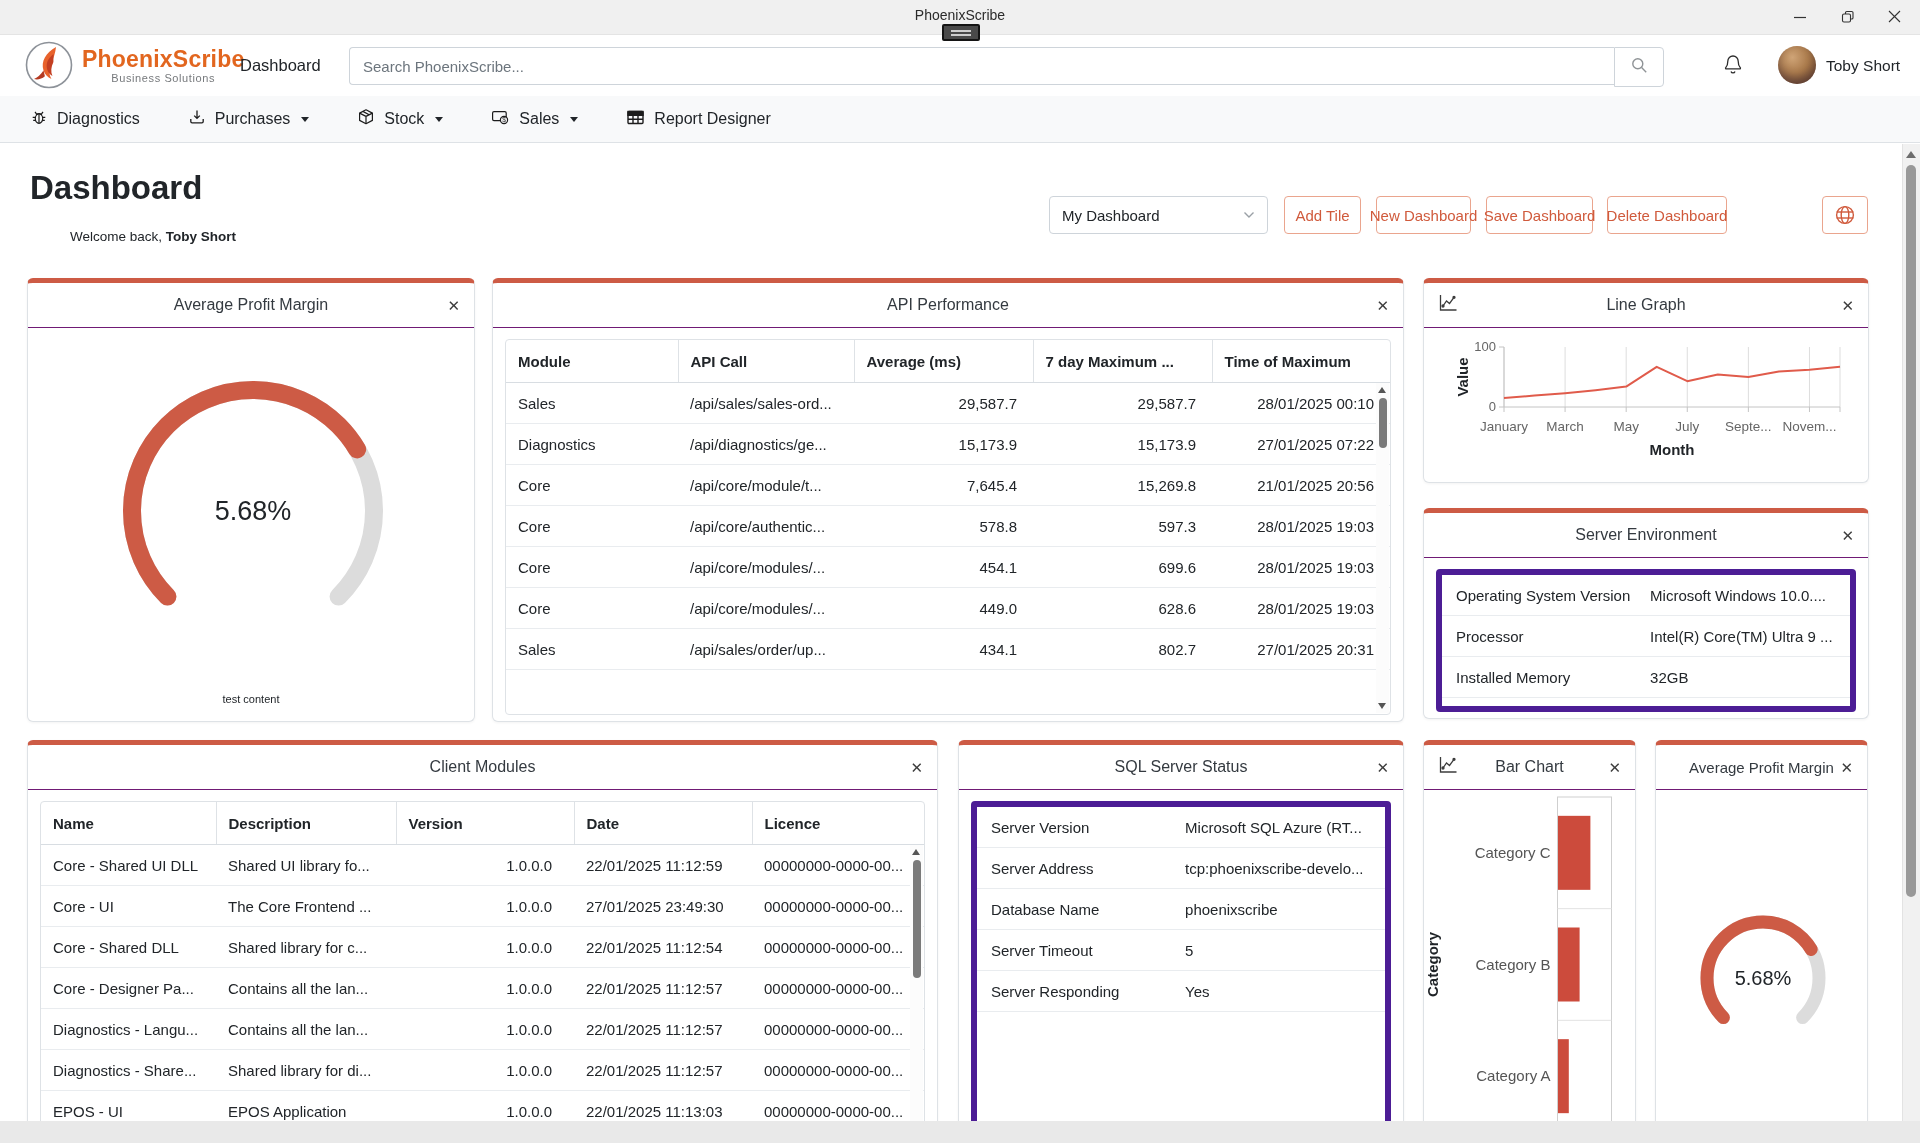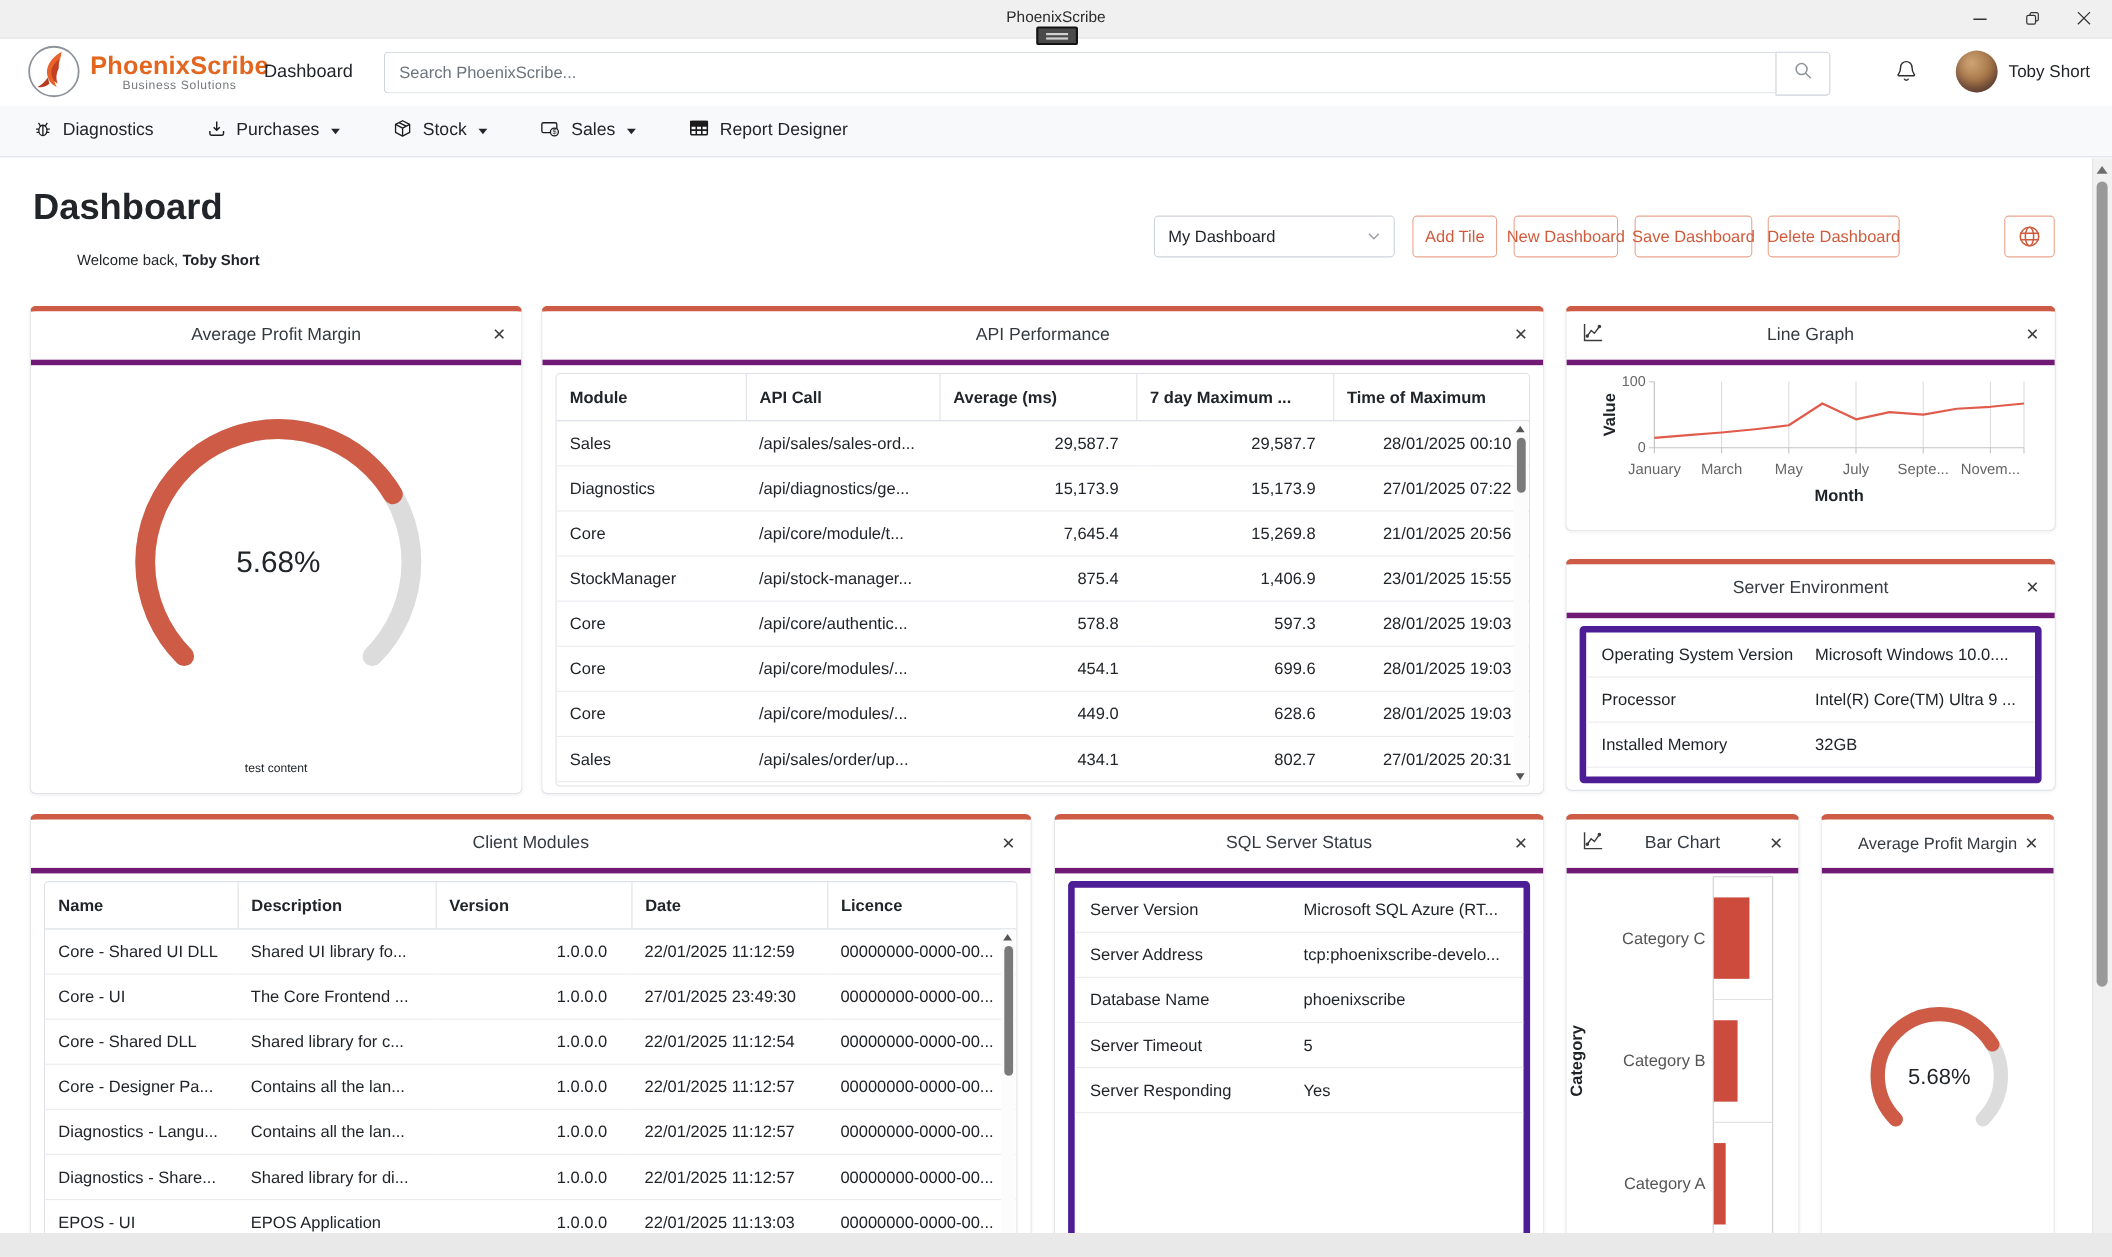--- a/index.html
+++ b/index.html
@@ -56,21 +56,21 @@
   .dash-select{position:absolute;left:1049px;top:196px;width:219px;height:38px;border:1px solid #ced4da;
                border-radius:4px;background:#fff;display:flex;align-items:center;box-sizing:border-box;
                padding:0 12px;font-size:15px;color:#212529;cursor:pointer;justify-content:center;}
   .dash-select svg{margin-left:auto;}
   .btn{position:absolute;top:196px;height:38px;box-sizing:border-box;border:1px solid #eaa58e;
        border-radius:4px;background:#fff;color:#d05a3c;font-size:15px;display:flex;align-items:center;
        justify-content:center;padding:0 13px;cursor:pointer;white-space:nowrap;}
   
   .tile{position:absolute;background:#fff;border:1px solid #dee2e6;border-top:5px solid #cd5b45;
         border-radius:6px;box-shadow:0 1px 3px rgba(0,0,0,.05);overflow:hidden;box-sizing:border-box;}
-  .tile-head{position:relative;height:44px;border-bottom:5px solid #701a75;display:flex;
+  .tile-head{position:relative;height:44px;border-bottom:1px solid #701a75;display:flex;
              align-items:center;justify-content:center;}
   .tile-title{font-size:16px;color:#343a40;}
   .tile-close{position:absolute;right:14px;top:50%;transform:translateY(-50%);font-size:15px;
               color:#3d3d3d;cursor:pointer;line-height:1;}
   .corner-icon{position:absolute;left:12px;top:50%;transform:translateY(-50%);}
   
   .data-table{position:absolute;border:1px solid #dee2e6;border-radius:4px;background:#fff;overflow:hidden;}
   table{border-collapse:collapse;width:100%;font-size:15px;color:#212529;table-layout:fixed;}
   th{font-weight:700;text-align:left;height:42px;padding:0 12px;border-left:1px solid #dee2e6;
      border-bottom:1px solid #d8dde2;overflow:hidden;white-space:nowrap;}
@@ -290,27 +290,20 @@
               <td class="c2">15,173.9</td>
               <td class="c3">15,173.9</td>
               <td class="c4">27/01/2025 07:22</td>
             </tr>
             <tr>
               <td class="c0">Core</td>
               <td class="c1">/api/core/module/t...</td>
               <td class="c2">7,645.4</td>
               <td class="c3">15,269.8</td>
               <td class="c4">21/01/2025 20:56</td>
-            </tr>
-            <tr>
-              <td class="c0">StockManager</td>
-              <td class="c1">/api/stock-manager...</td>
-              <td class="c2">875.4</td>
-              <td class="c3">1,406.9</td>
-              <td class="c4">23/01/2025 15:55</td>
             </tr>
             <tr>
               <td class="c0">Core</td>
               <td class="c1">/api/core/authentic...</td>
               <td class="c2">578.8</td>
               <td class="c3">597.3</td>
               <td class="c4">28/01/2025 19:03</td>
             </tr>
             <tr>
               <td class="c0">Core</td>

